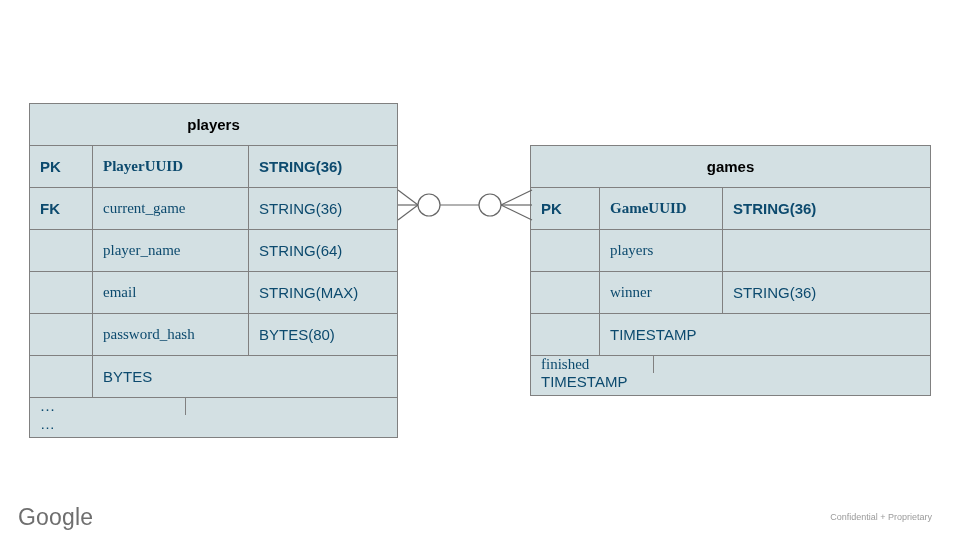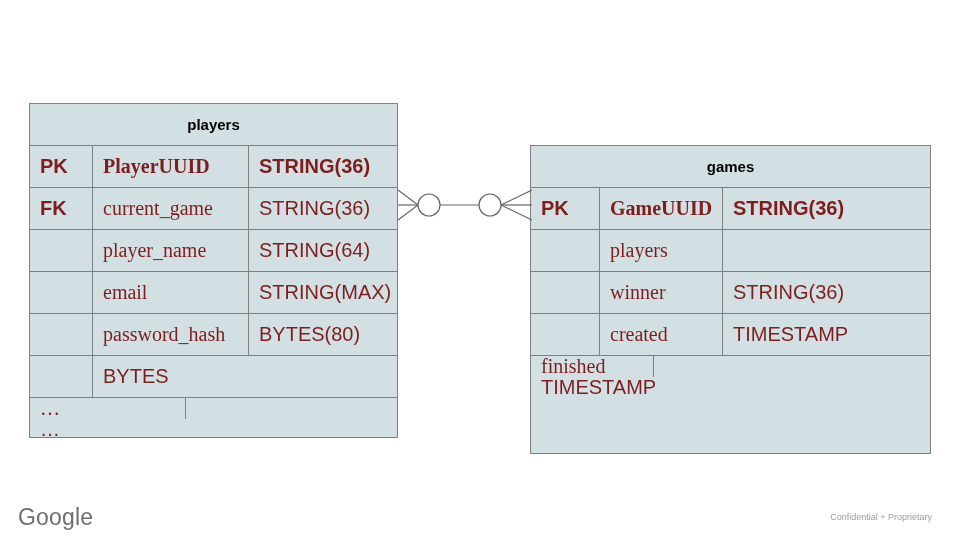--- a/index.html
+++ b/index.html
@@ -44,22 +44,22 @@
     border-bottom: 1px solid #808080;
     box-sizing: border-box;
   }
   .erow.last {
     border-bottom: none;
     flex-direction: column;
   }
   .cell {
     display: flex;
     align-items: center;
-    font-size: 20px;
-    color: #7f1d1d;
+    font-size: 15px;
+    color: #0c4a6e;
     box-sizing: border-box;
     overflow: hidden;
     white-space: nowrap;
   }
   .cell.key {
     justify-content: flex-start;
     padding-left: 10px;
     border-right: 1px solid #808080;
     font-weight: bold;
   }
@@ -84,21 +84,21 @@
   }
   #players-entity .cell.key   { width: 63px; }
   #players-entity .cell.field { width: 156px; }
   #players-entity .cell.type  { width: 148px; }
 
   
   #games-entity {
     left: 530px;
     top: 145px;
     width: 401px;
-    height: 309px;
+    height: 251px;
   }
   #games-entity .cell.key   { width: 69px; }
   #games-entity .cell.field { width: 123px; }
   #games-entity .cell.type  { width: 207px; }
 
   
   #relationship {
     position: absolute;
     left: 392px;
     top: 180px;
@@ -181,21 +181,20 @@
       <div class="cell key"></div>
       <div class="cell field">players</div>
     </div>
     <div class="erow">
       <div class="cell key"></div>
       <div class="cell field">winner</div>
       <div class="cell type">STRING(36)</div>
     </div>
     <div class="erow">
       <div class="cell key"></div>
-      <div class="cell field">created</div>
       <div class="cell type">TIMESTAMP</div>
     </div>
     <div class="erow last">
       <div class="cell key"></div>
       <div class="cell field">finished</div>
       <div class="cell type">TIMESTAMP</div>
     </div>
   </div>
 
   <svg id="relationship" viewBox="0 0 146 50">

